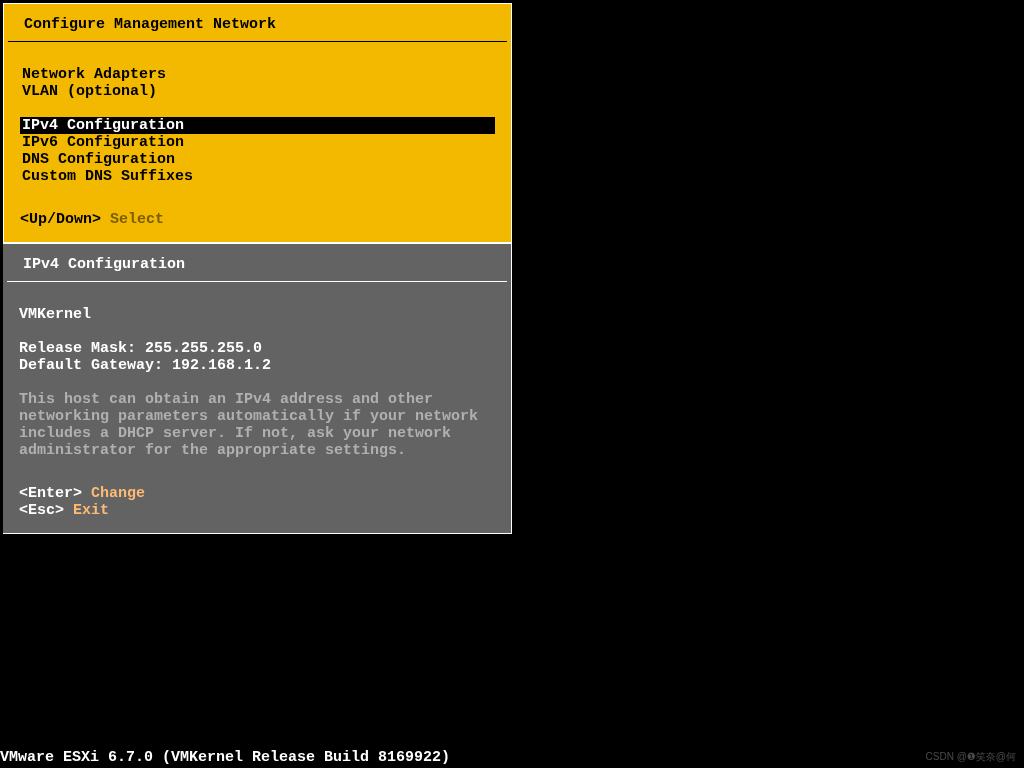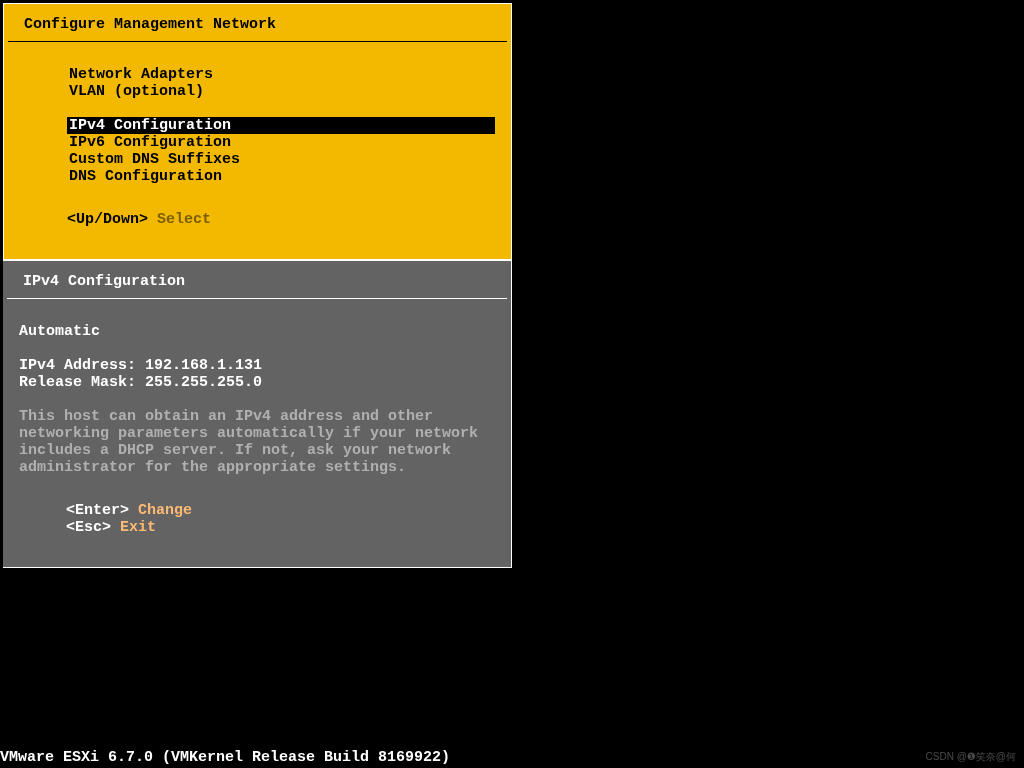--- a/index.html
+++ b/index.html
@@ -61,21 +61,20 @@
     .right-panel .panel-body {
       color: #fff;
     }
     .menu-list {
       list-style: none;
     }
     .menu-item {
       padding: 0 2px;
       line-height: 17px;
       cursor: pointer;
-      margin-left: 47px;
     }
     .menu-item.selected {
       background: #000;
       color: #fff;
     }
     .menu-gap {
       height: 17px;
     }
     .info-block {
       margin-bottom: 17px;
@@ -83,23 +82,22 @@
     .info-line {
       line-height: 17px;
       white-space: nowrap;
     }
     .help-text {
       color: #b0b0b0;
       line-height: 17px;
       margin-top: 17px;
     }
     .panel-footer {
-      padding: 10px 16px 31px 16px;
+      padding: 10px 16px 14px 16px;
       color: #000;
-      margin-left: 47px;
     }
     .right-panel .panel-footer {
       color: #fff;
       display: flex;
       justify-content: space-between;
     }
     .key-hint .key {
       font-weight: bold;
     }
     .left-panel .panel-footer .key {
@@ -142,41 +140,41 @@
 <div class="outer-frame">
   <div class="left-panel">
     <div class="panel-header">Configure Management Network</div>
     <div class="panel-body">
       <ul class="menu-list" id="menu-list">
           <li class="menu-item">Network Adapters</li>
           <li class="menu-item">VLAN (optional)</li>
           <li class="menu-gap"></li>
           <li class="menu-item selected">IPv4 Configuration</li>
           <li class="menu-item">IPv6 Configuration</li>
+          <li class="menu-item">DNS Configuration</li>
           <li class="menu-item">Custom DNS Suffixes</li>
-          <li class="menu-item">DNS Configuration</li>
         </ul>
     </div>
     <div class="panel-footer">
       <span class="key-hint">
         <span class="key">&lt;Up/Down&gt;</span>
         <span class="action">Select</span>
       </span>
     </div>
   </div>
 
   <div class="right-panel">
     <div class="panel-header">IPv4 Configuration</div>
     <div class="panel-body">
       <div class="info-block">
-        <div class="info-line">Automatic</div>
+        <div class="info-line">VMKernel</div>
       </div>
       <div class="info-block" id="details-block">
-          <div class="info-line">IPv4 Address: 192.168.1.131</div>
           <div class="info-line">Release Mask: 255.255.255.0</div>
+          <div class="info-line">Default Gateway: 192.168.1.2</div>
         </div>
       <div class="help-text">This host can obtain an IPv4 address and other networking parameters automatically if your network includes a DHCP server. If not, ask your network administrator for the appropriate settings.</div>
     </div>
     <div class="panel-footer">
       <span class="key-hint">
         <span class="key">&lt;Enter&gt;</span>
         <span class="action">Change</span>
       </span>
       <span class="key-hint">
         <span class="key">&lt;Esc&gt;</span>

